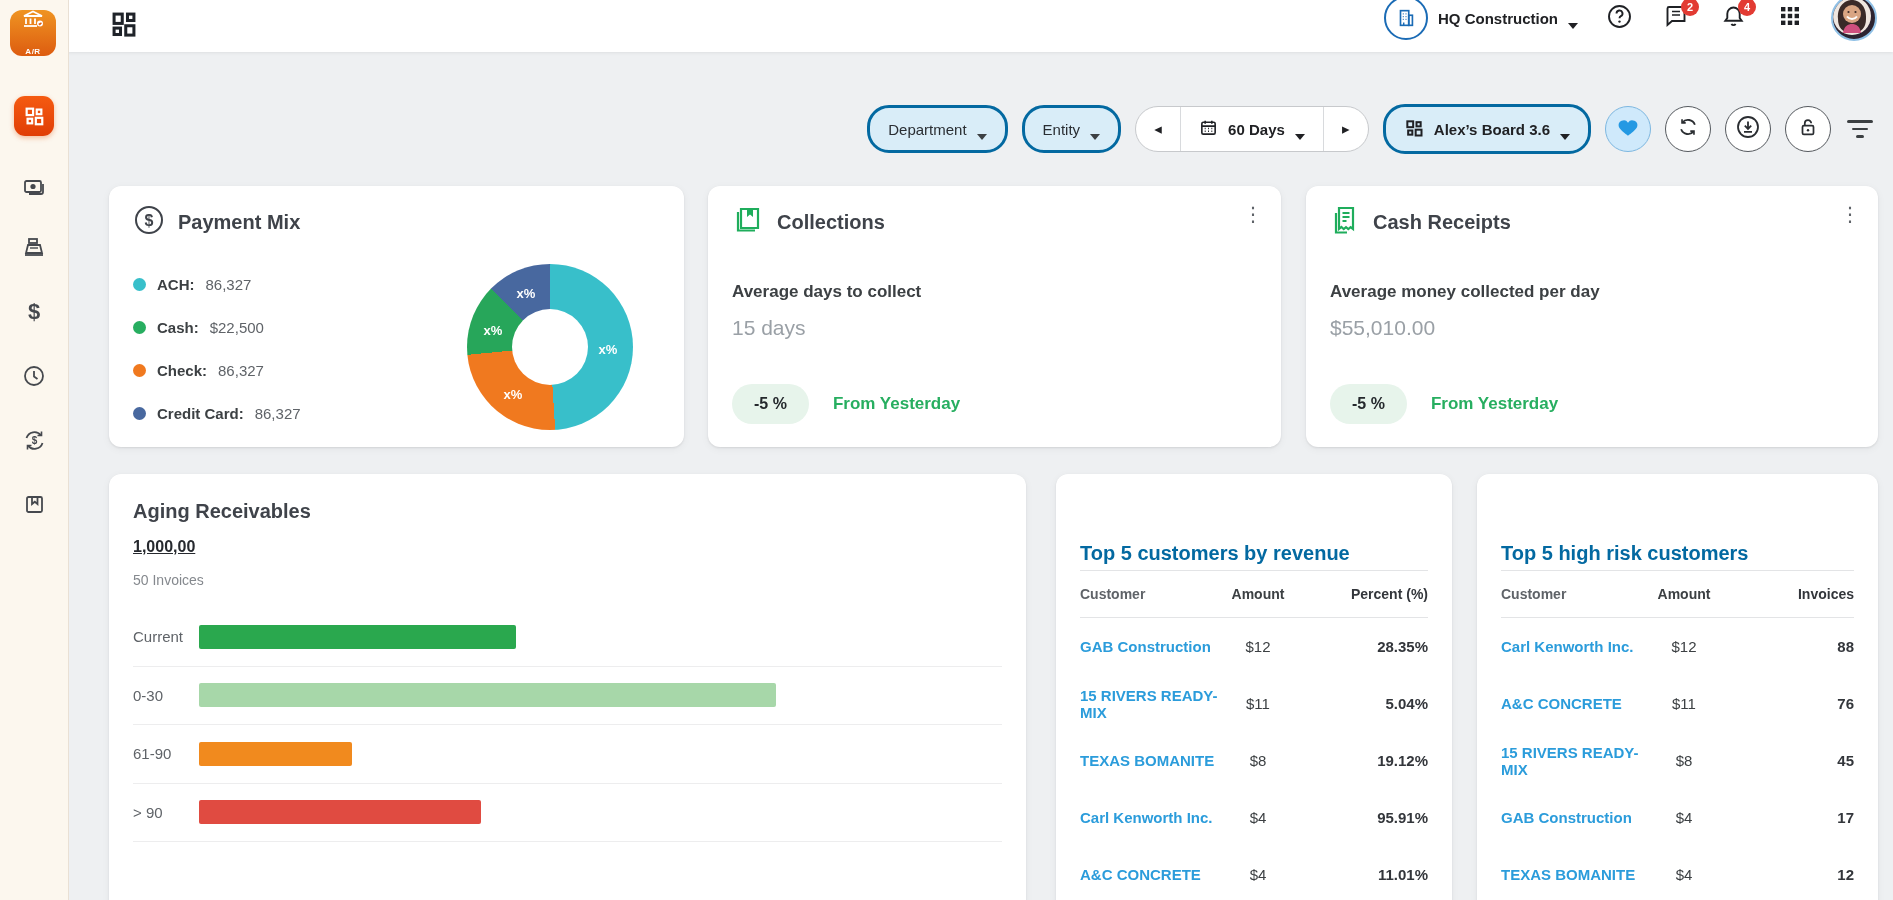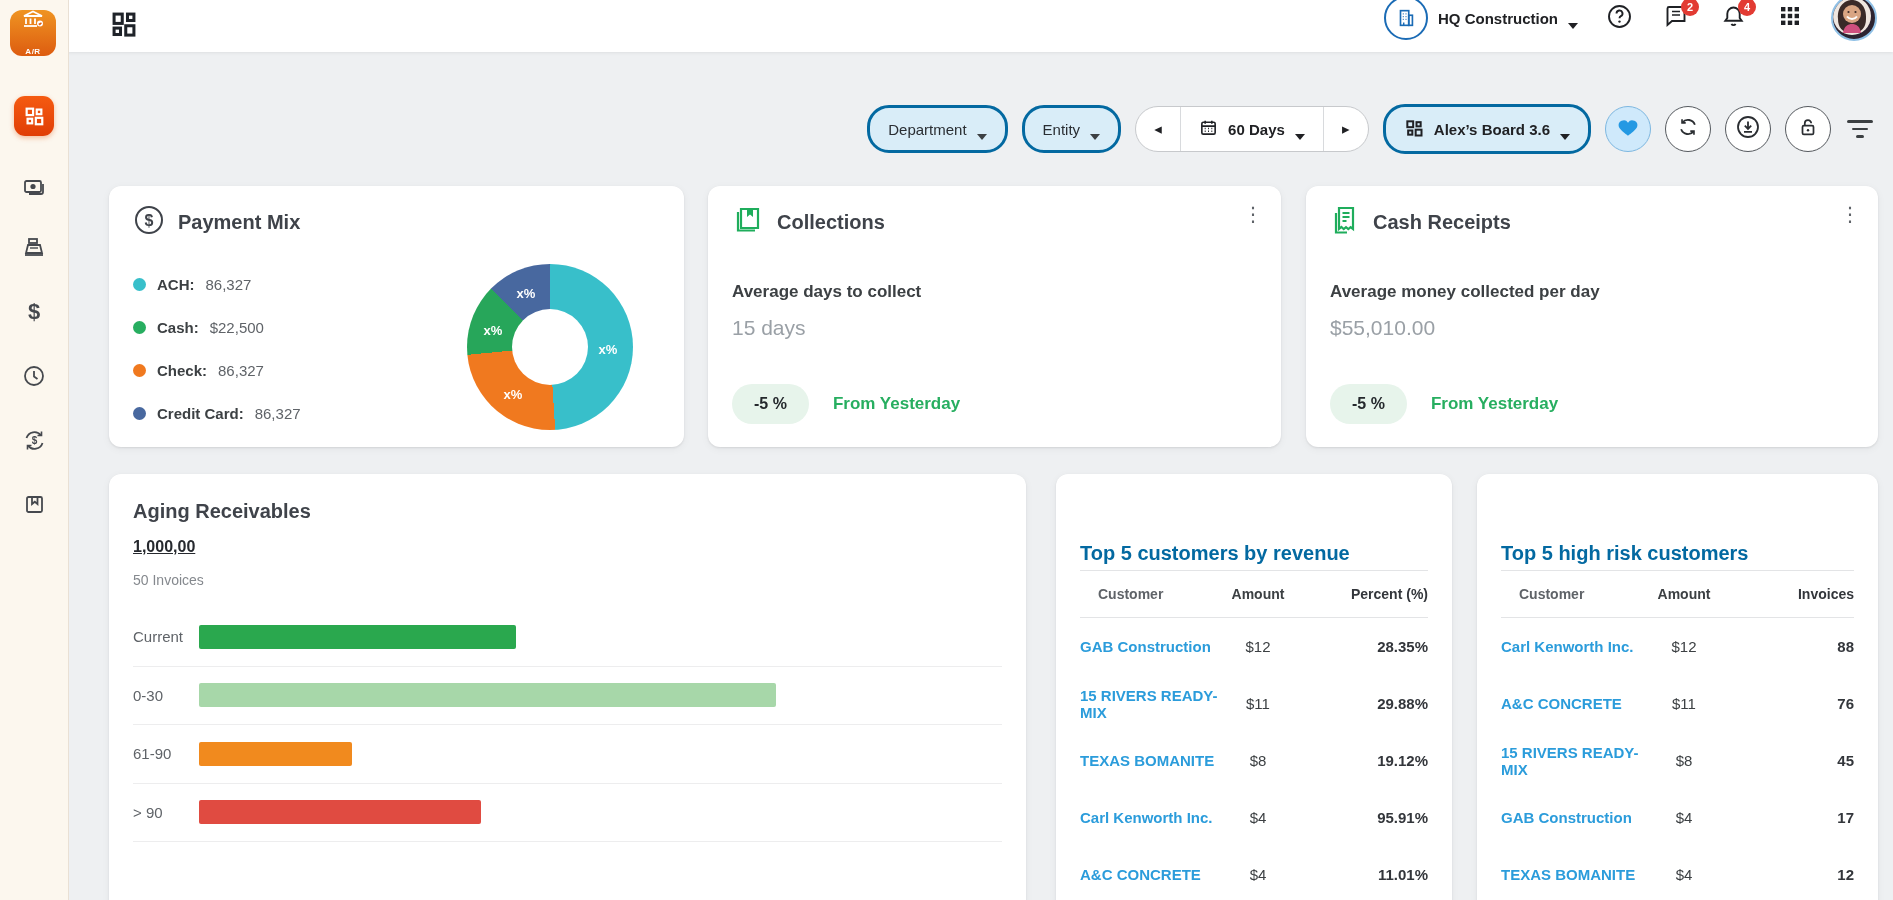--- a/index.html
+++ b/index.html
@@ -70,21 +70,21 @@
   .aging-sub{position:absolute;left:24px;top:98px;font-size:14px;color:#85898e;}
   .aging-rows{position:absolute;left:24px;right:24px;top:134px;}
   .aging-row{position:relative;height:57.5px;border-bottom:1px solid #ededee;display:flex;align-items:center;}
   .aging-cat{width:66px;font-size:15px;color:#5f6368;flex:none;}
   .aging-track{flex:1;height:24px;position:relative;}
   .aging-fill{position:absolute;left:0;top:0;height:24px;border-radius:2px;}
   
   .tbl-title{position:absolute;left:24px;top:28px;font-size:20px;font-weight:bold;color:#0369a1;margin-top:40px;}
   .tbl{position:absolute;left:24px;right:24px;top:96px;}
   .tbl-divider{height:0;border-top:1px solid #e3e4e6;}
-  .thead{display:flex;align-items:center;height:46px;font-size:14px;font-weight:bold;color:#5f6368;margin-left:18px;}
+  .thead{display:flex;align-items:center;height:46px;font-size:14px;font-weight:bold;color:#5f6368;}
   .trow{display:flex;align-items:center;height:57px;font-size:15px;}
   .tc-cust{flex:1;}
   .tc-amt{width:80px;text-align:center;color:#3c4043;}
   .tc-end{width:130px;text-align:right;font-weight:bold;color:#33363b;}
   .link{color:#2b9cdb;font-weight:bold;}
 </style>
 </head>
 <body>
 
 <div class="sidebar">
@@ -478,21 +478,21 @@
     </div>
     <div class="tbl-divider"></div>
     <div class="trow">
       <span class="tc-cust link">GAB Construction</span>
       <span class="tc-amt">$12</span>
       <span class="tc-end">28.35%</span>
     </div>
     <div class="trow">
       <span class="tc-cust link">15 RIVERS READY-MIX</span>
       <span class="tc-amt">$11</span>
-      <span class="tc-end">29.88%</span>
+      <span class="tc-end">5.04%</span>
     </div>
     <div class="trow">
       <span class="tc-cust link">TEXAS BOMANITE</span>
       <span class="tc-amt">$8</span>
       <span class="tc-end">19.12%</span>
     </div>
     <div class="trow">
       <span class="tc-cust link">Carl Kenworth Inc.</span>
       <span class="tc-amt">$4</span>
       <span class="tc-end">95.91%</span>

